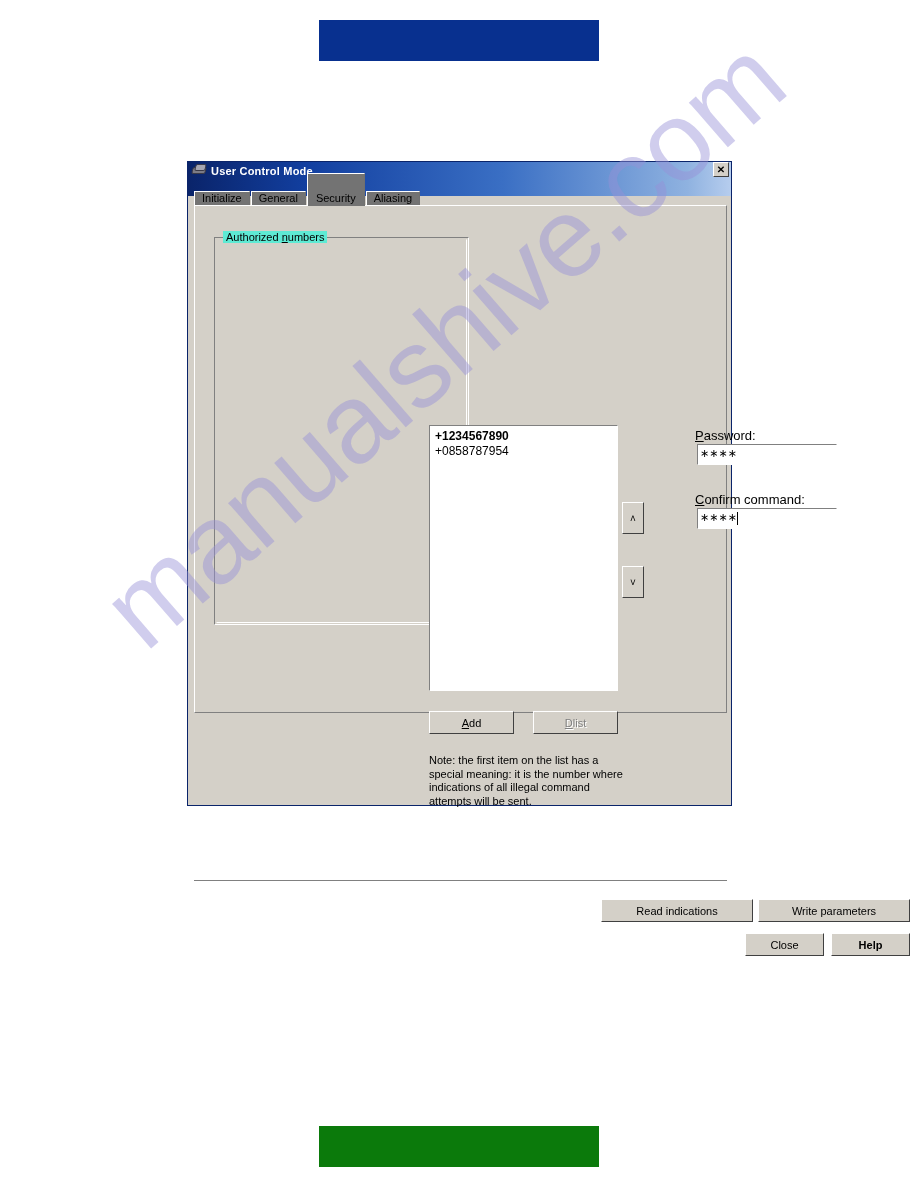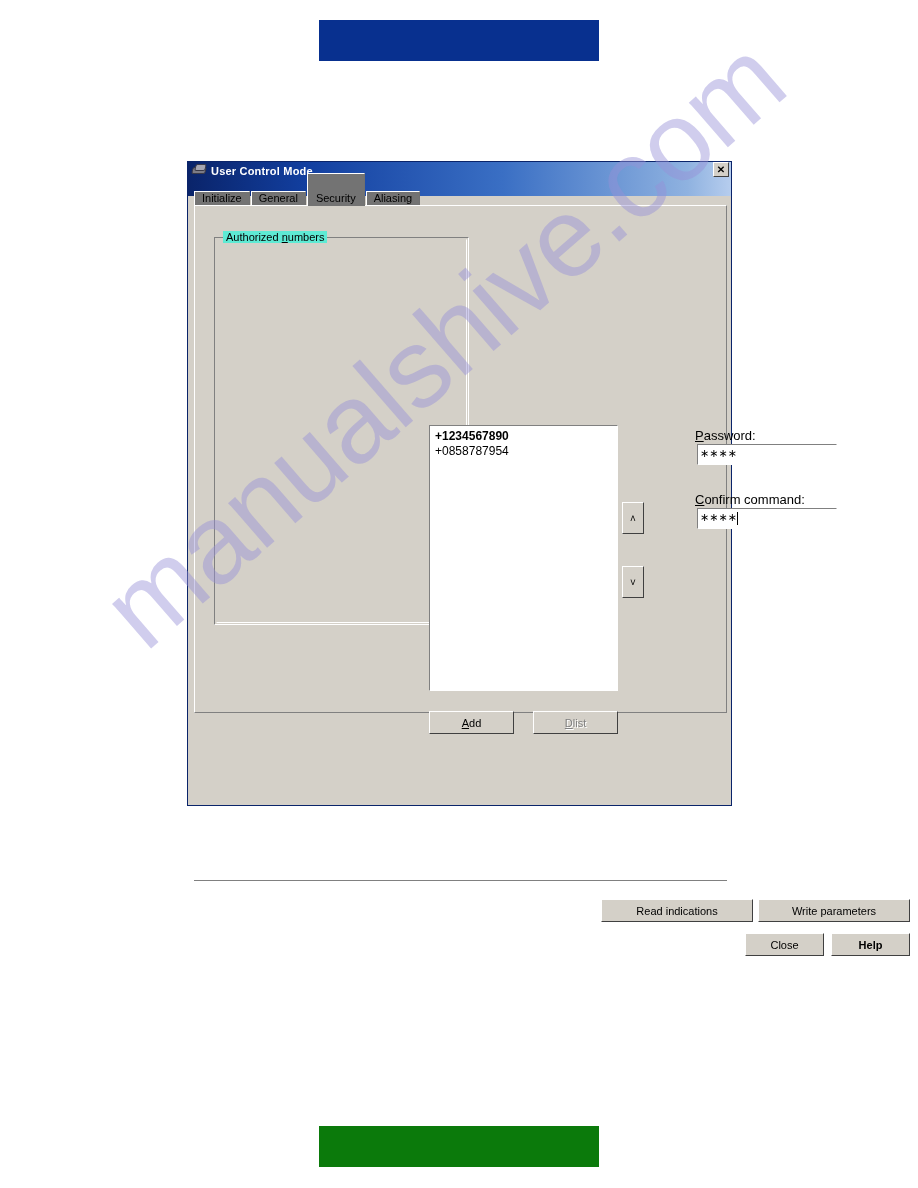--- a/index.html
+++ b/index.html
@@ -422,20 +422,21 @@
 
   <div class="pushbtn" id="btn-add">
       <span class="ul">A</span>
       <span>dd</span>
     </div>
   <div class="pushbtn disabled" id="btn-delete">
       <span class="ul">D</span>
       <span>list</span>
     </div>
 
+  <div id="note">Note: the first item on the list has a special meaning: it is the number where indications of all illegal command attempts will be sent.</div>
 
   <div class="field-label" id="label-password"><span class="ul">P</span><span>assword:</span></div>
   <div class="textfield" id="field-password">
     <span class="masked">∗∗∗∗</span>
   </div>
 
   <div class="field-label" id="label-confirm-password"><span class="ul">C</span><span>onfirm command:</span></div>
   <div class="textfield" id="field-confirm-password">
     <span class="masked">∗∗∗∗</span>
       <span class="caret"></span>

